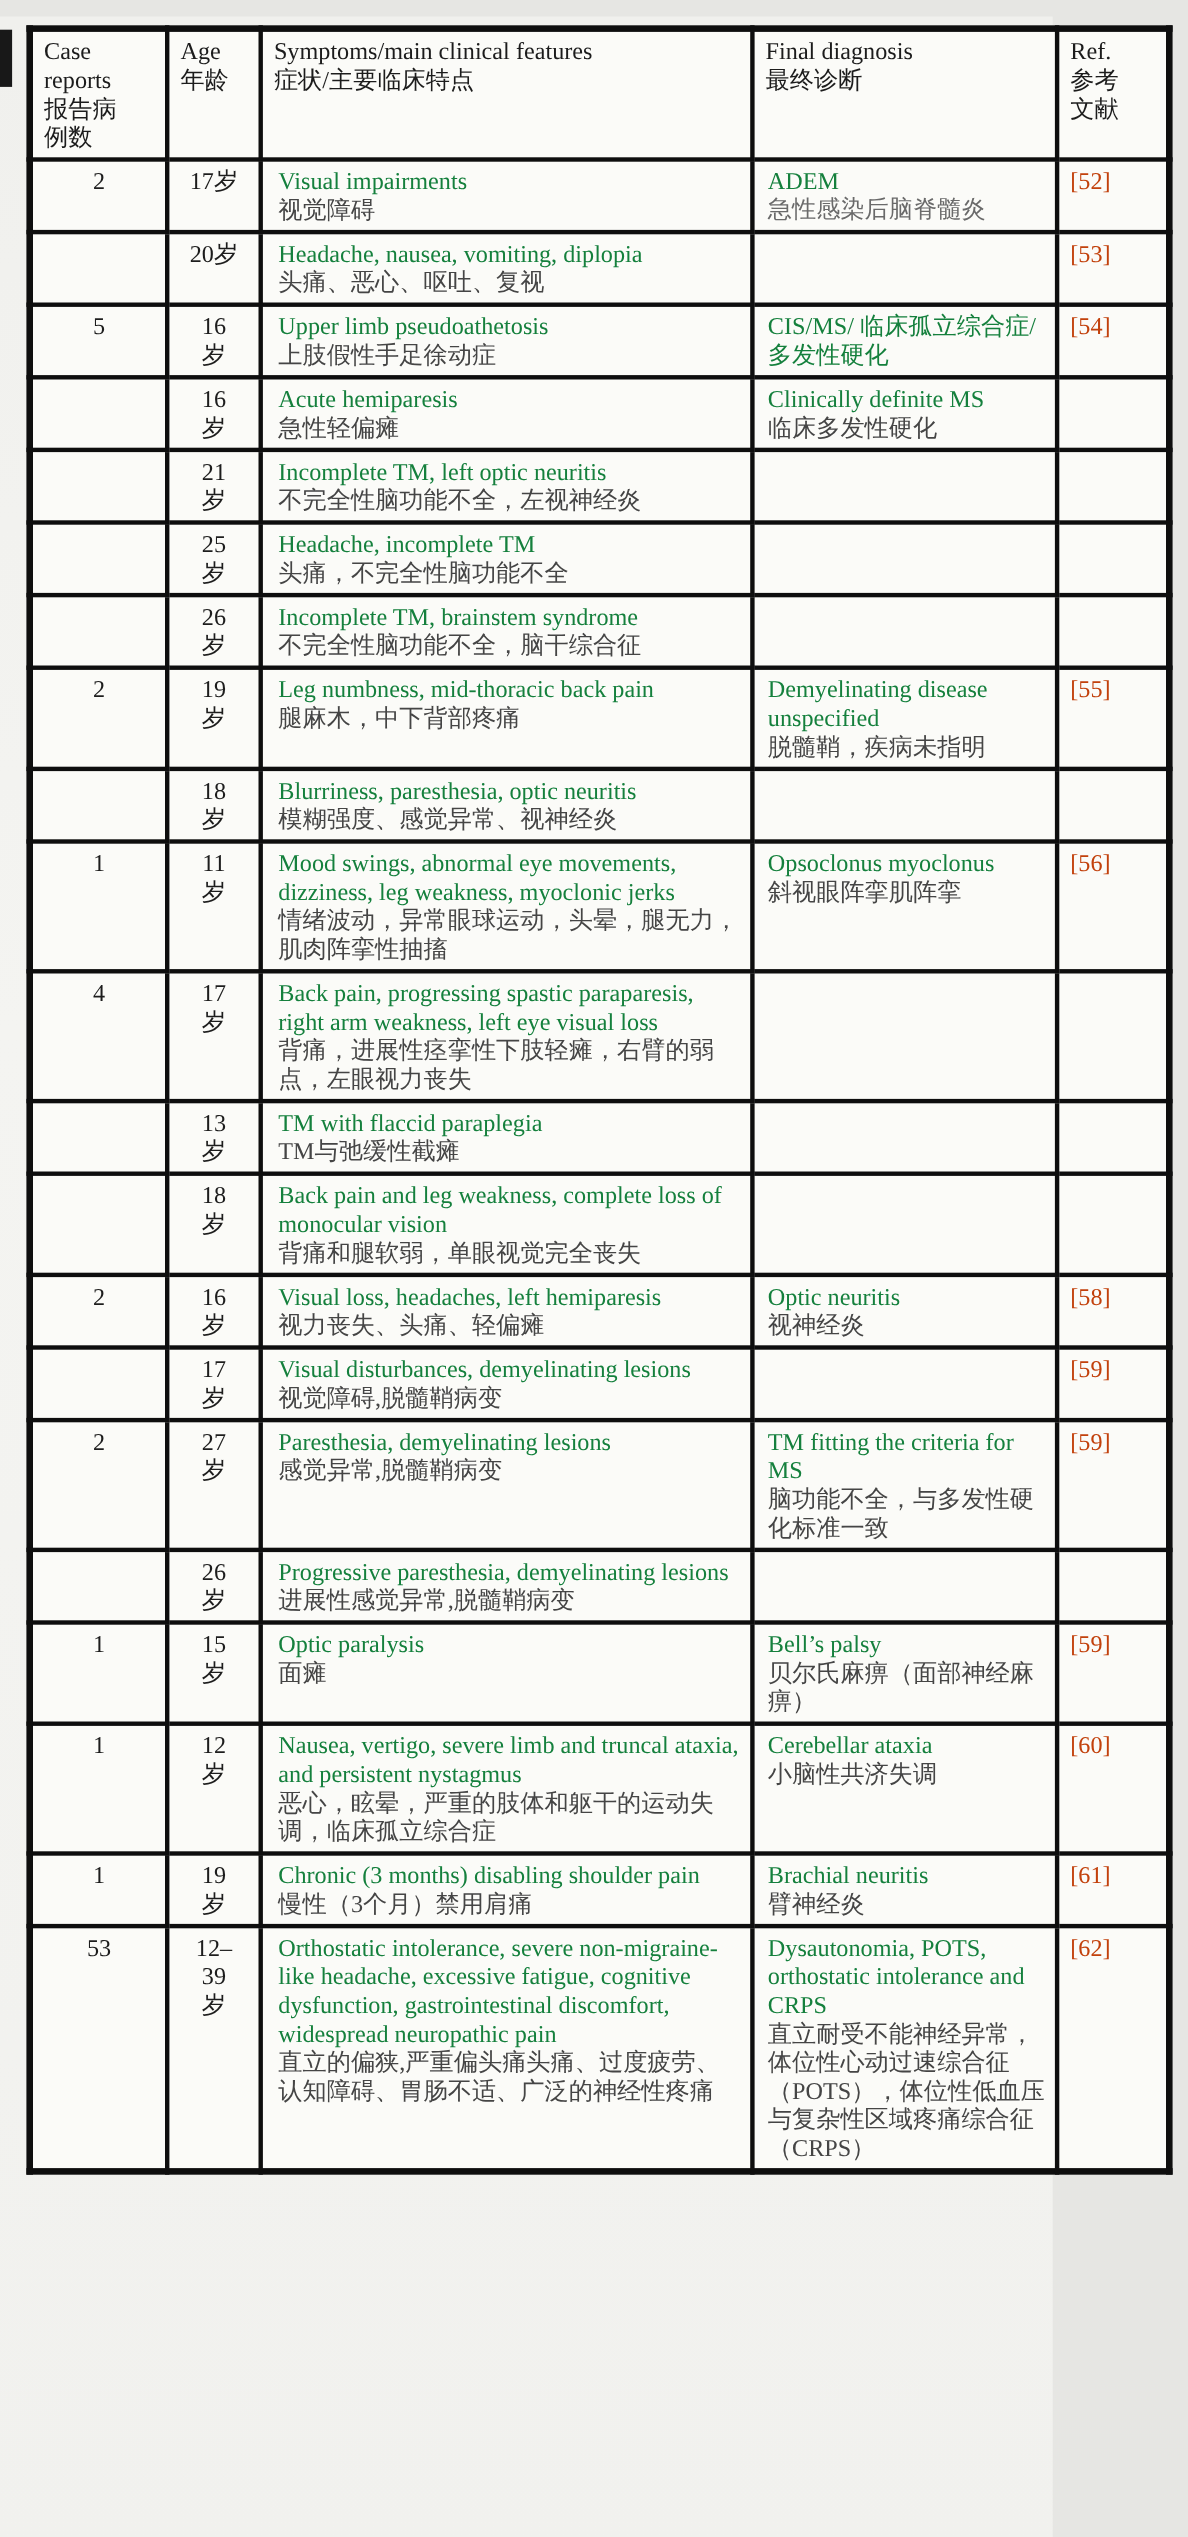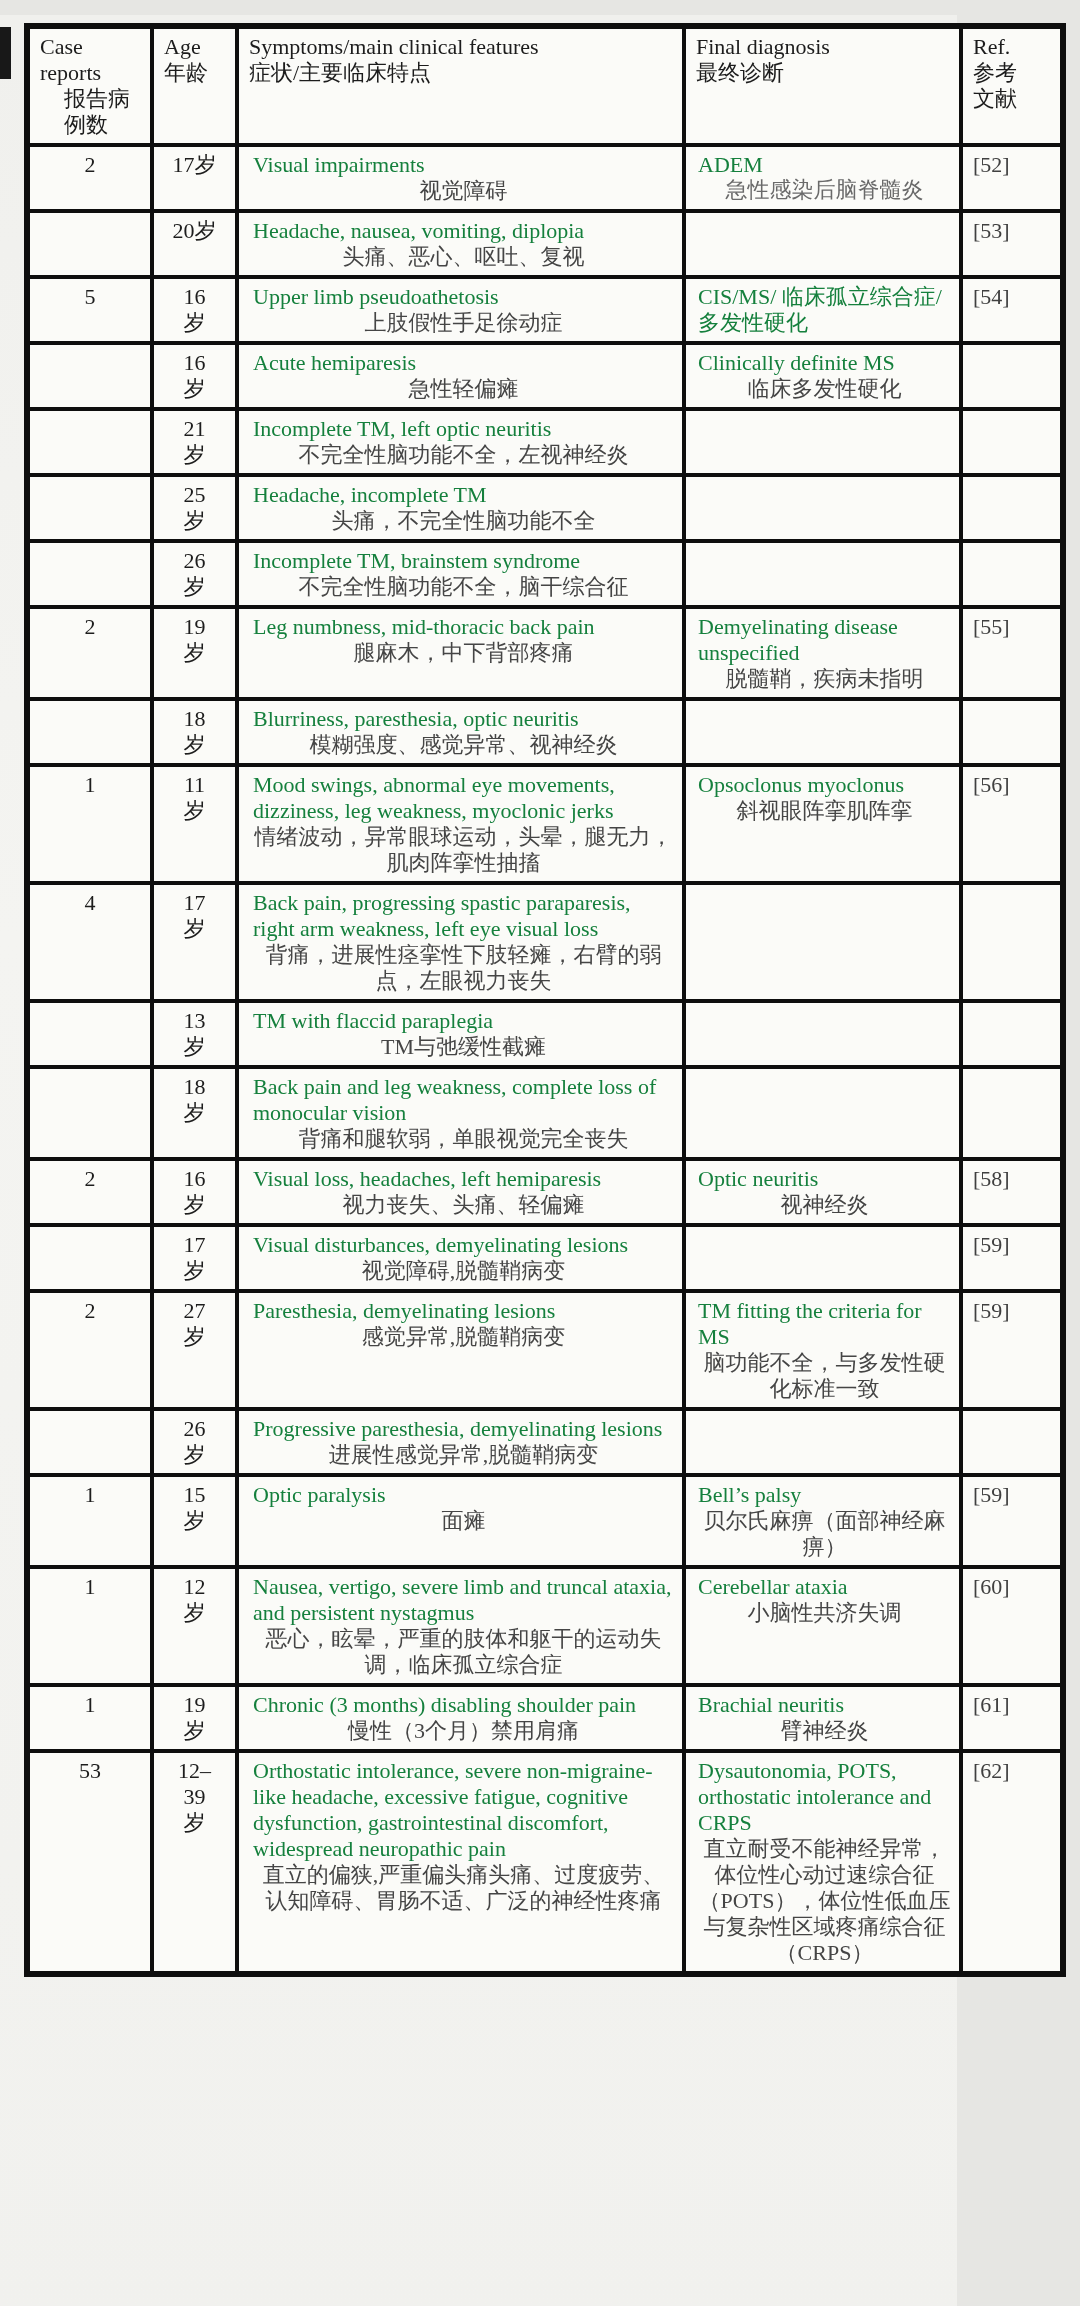--- a/index.html
+++ b/index.html
@@ -48,32 +48,32 @@
     background: #fbfbf8;
   }
   th { padding: 5px 8px 5px 10px; }
   td { padding: 5px 8px 5px 12px; }
 
   td.cases-cell, td.age-cell { text-align: center; padding-left: 4px; padding-right: 4px; }
   td.symptoms-cell { padding-left: 14px; }
   td.ref-cell { padding-left: 10px; }
 
   .text-en { color: #15803d; }
-  .text-zh { color: #454545; text-align: center; }
+  .text-zh { color: #454545; }
   .hdr-en, .hdr-zh { color: #1c1c1c; }
-  .hdr-zh-cases { width: 70px; margin-left: 24px; }
+  .hdr-zh-cases { width: 70px; }
   .hdr-zh-ref { width: 48px; }
   .case-count, .age-line { color: #1d1d1d; }
   .zh-small {
     font-size: 22px;
     line-height: 24px;
     color: #6a6a6a;
   }
   .ref-link {
-    color: #404040;
+    color: #c2410c;
   }
 </style>
 </head>
 <body>
 
 <div class="scan-page">
   <div class="edge-artifact"></div>
 
   <table class="case-table">
     <colgroup>

